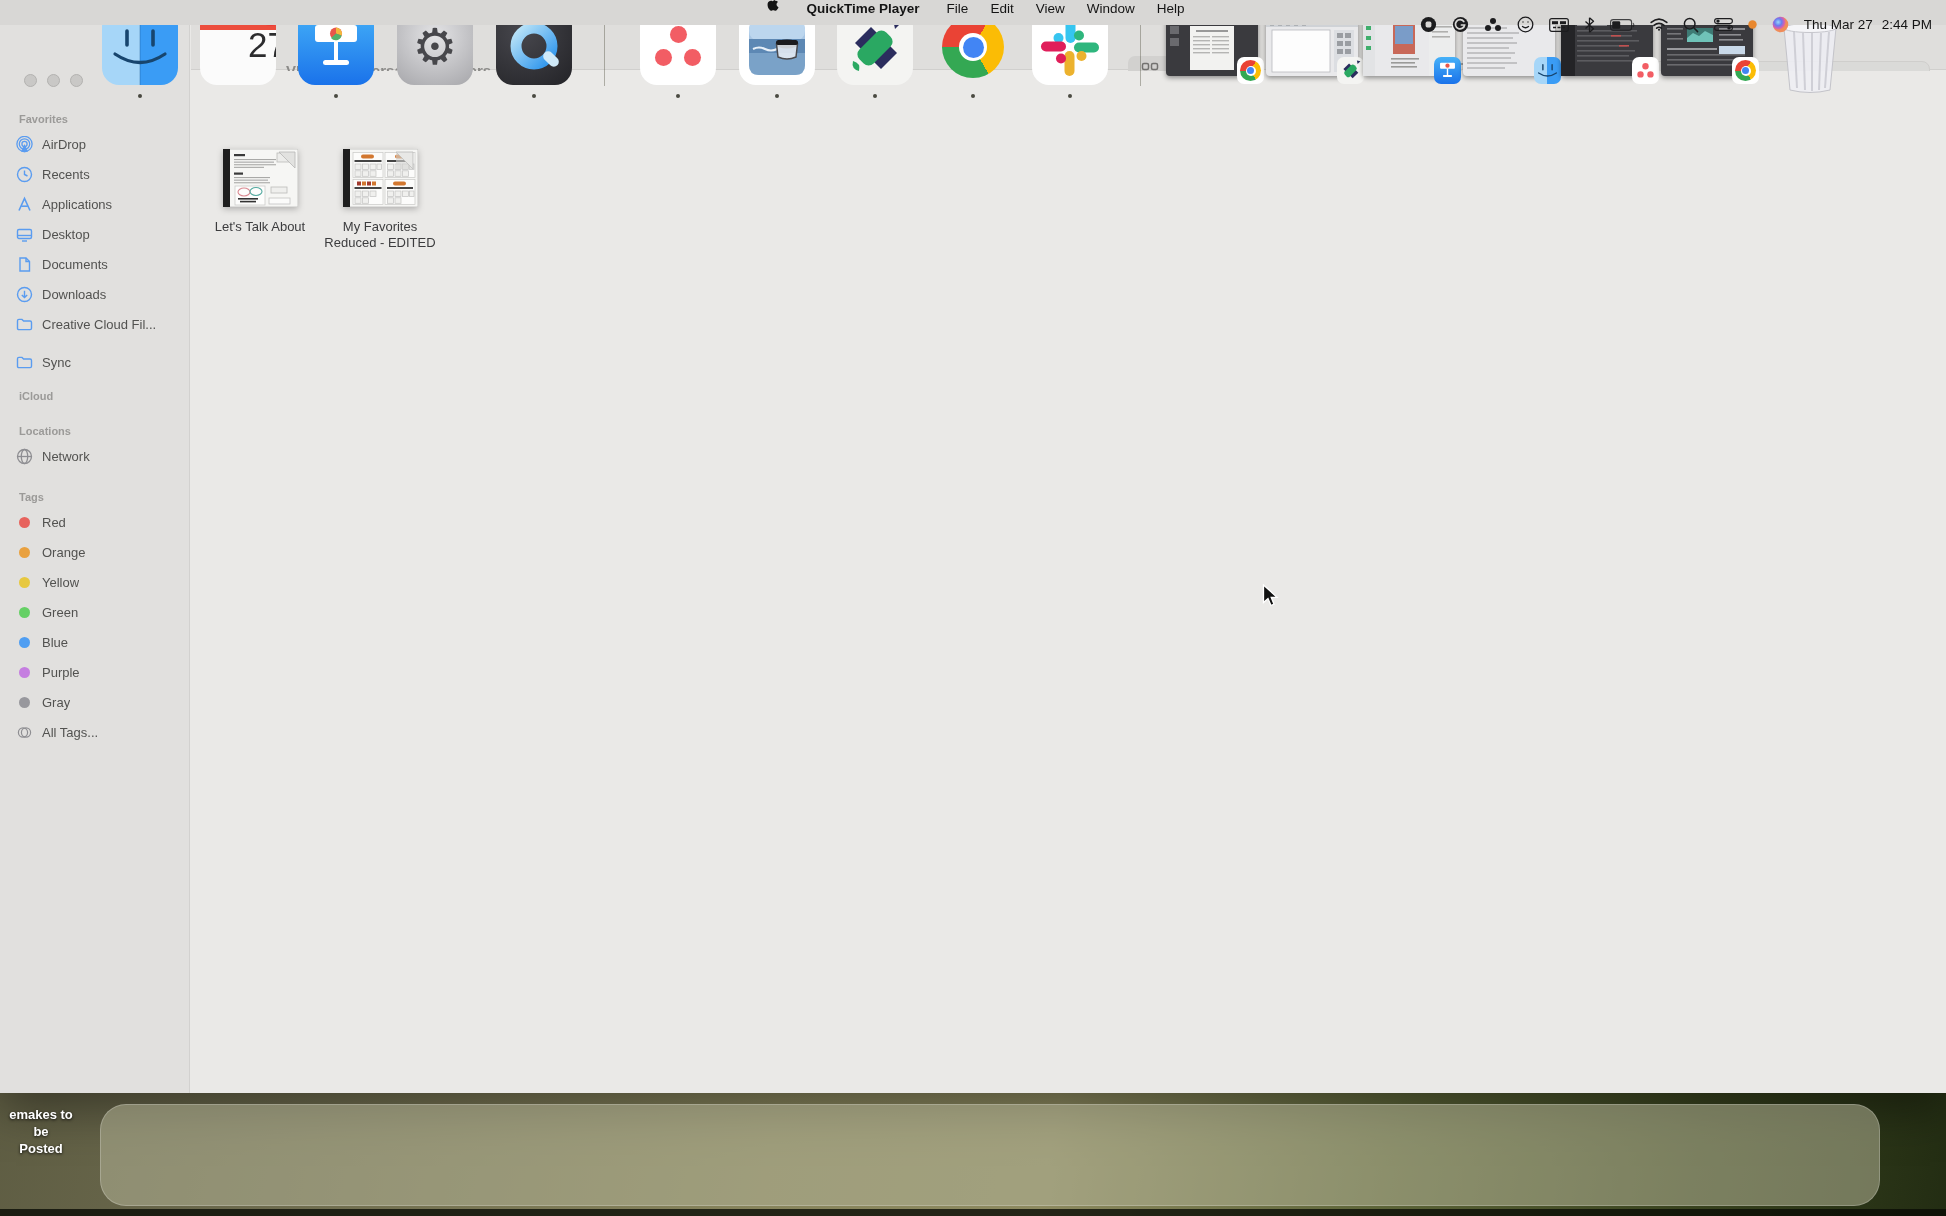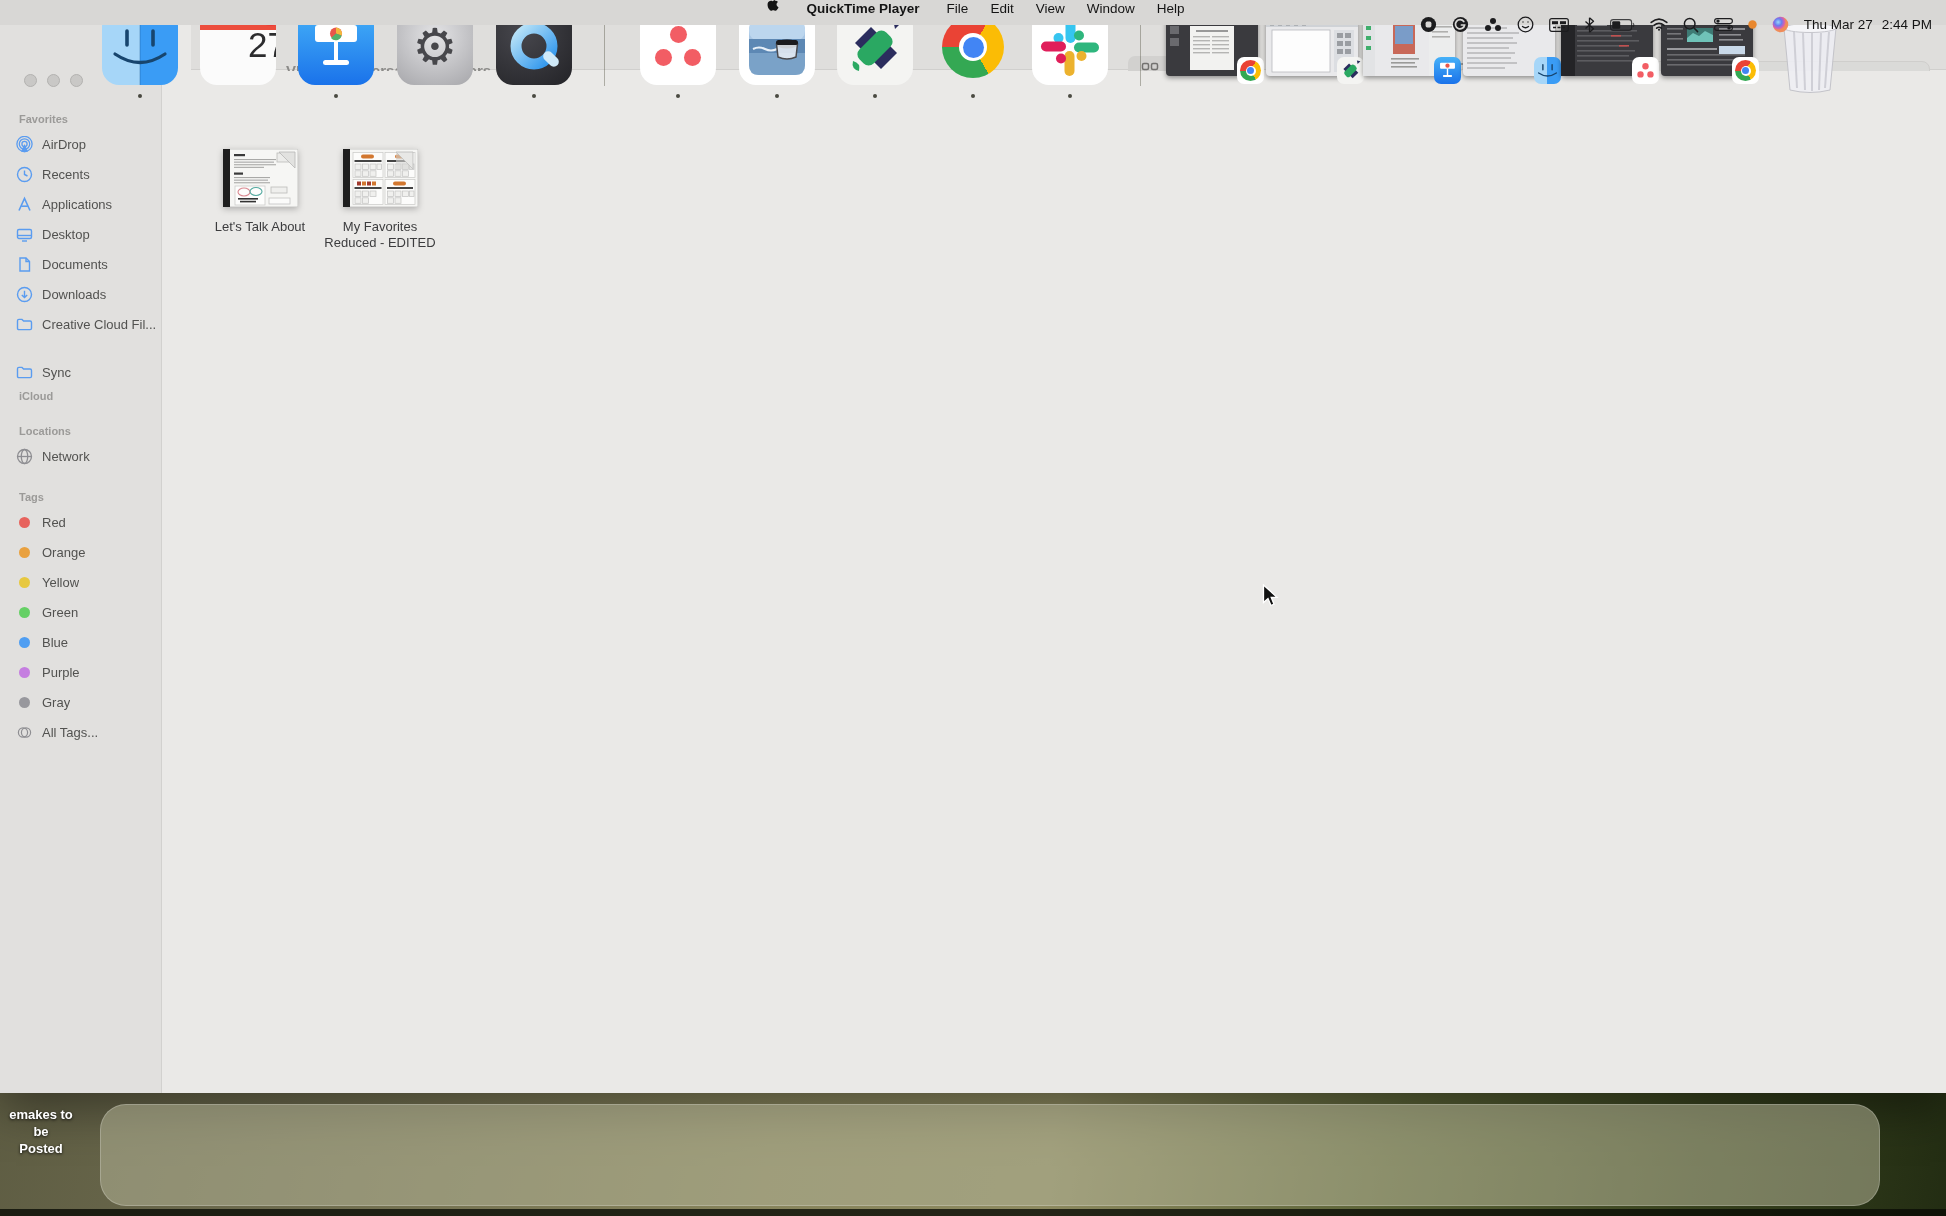--- a/index.html
+++ b/index.html
@@ -17,21 +17,21 @@
   .mb-apple { padding:0 16px 0 16px; display:flex; align-items:center; }
   .mb-app { font-weight:700; margin-right:6px; padding:0 10px; }
   .mb-item { padding:0 11px; }
   .mb-right { margin-left:auto; display:flex; align-items:center; gap:15px; padding-right:14px; }
   .mb-right svg { display:block; }
   .mb-clock { display:flex; gap:9px; font-size:13.5px; }
 
   
   #window { position:absolute; top:25px; left:0; width:1946px; height:1068px; border-radius:0 0 0 0;
     box-shadow:0 18px 45px rgba(0,0,0,0.4); background:#eae9e7; }
-  #sidebar { position:absolute; top:0; left:0; width:162px; height:100%; background:#e1e0de; border-right:1px solid #d2d1cf;text-align:center; }
+  #sidebar { position:absolute; top:0; left:0; width:190px; height:100%; background:#e1e0de; border-right:1px solid #d2d1cf;text-align:center; }
   #toolbar { position:absolute; top:0; left:191px; right:0; height:45px; background:#dfdedc; border-bottom:1px solid #d0cfcd; }
   #content { position:absolute; top:46px; left:191px; right:0; bottom:0; background:#eae9e7; }
 
   .traffic { position:absolute; top:49px; width:13px; height:13px; border-radius:50%;
     background:#c9c8c6; border:0.5px solid #b3b2b0; }
   .t-close { left:24px; } .t-min { left:47px; } .t-zoom { left:70px; }
 
   .nav-btn { position:absolute; top:33px; width:26px; height:26px; display:flex; align-items:center; justify-content:center; color:#a3a2a0; }
   .win-title { position:absolute; left:286px; top:37px; font-size:15px; font-weight:700; color:#8b8a88; }
 
@@ -185,21 +185,21 @@
 
       <div class="sb-row" style="top:286px">
         <span class="sb-ic">
           <svg width="17" height="17" viewBox="0 0 17 17" fill="none" stroke="#5a9cf0" stroke-width="1.4">
             <path d="M1.5 4.8 Q1.5 3.4 2.9 3.4 H6 L7.6 5 H14.1 Q15.5 5 15.5 6.4 V12.2 Q15.5 13.6 14.1 13.6 H2.9 Q1.5 13.6 1.5 12.2 Z"></path>
           </svg>
         </span>
         <span class="sb-label">Creative Cloud Fil...</span>
       </div>
 
-      <div class="sb-row" style="top:334px">
+      <div class="sb-row" style="top:324px">
         <span class="sb-ic">
           <svg width="17" height="17" viewBox="0 0 17 17" fill="none" stroke="#5a9cf0" stroke-width="1.4">
             <path d="M1.5 4.8 Q1.5 3.4 2.9 3.4 H6 L7.6 5 H14.1 Q15.5 5 15.5 6.4 V12.2 Q15.5 13.6 14.1 13.6 H2.9 Q1.5 13.6 1.5 12.2 Z"></path>
           </svg>
         </span>
         <span class="sb-label">Sync</span>
       </div>
 
       <div class="sb-header" style="top:365px">iCloud</div>
 

